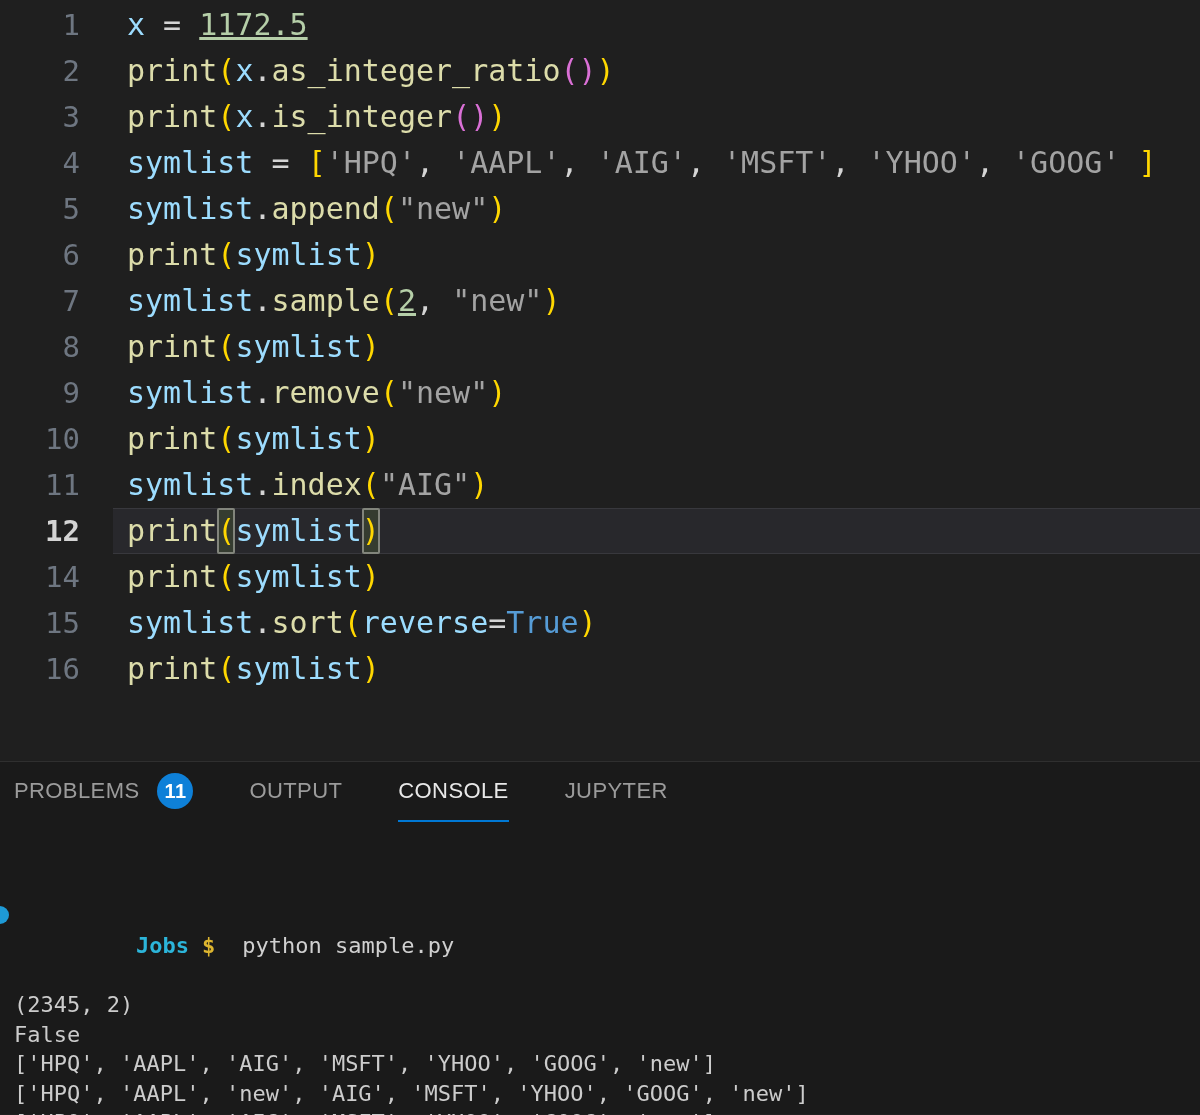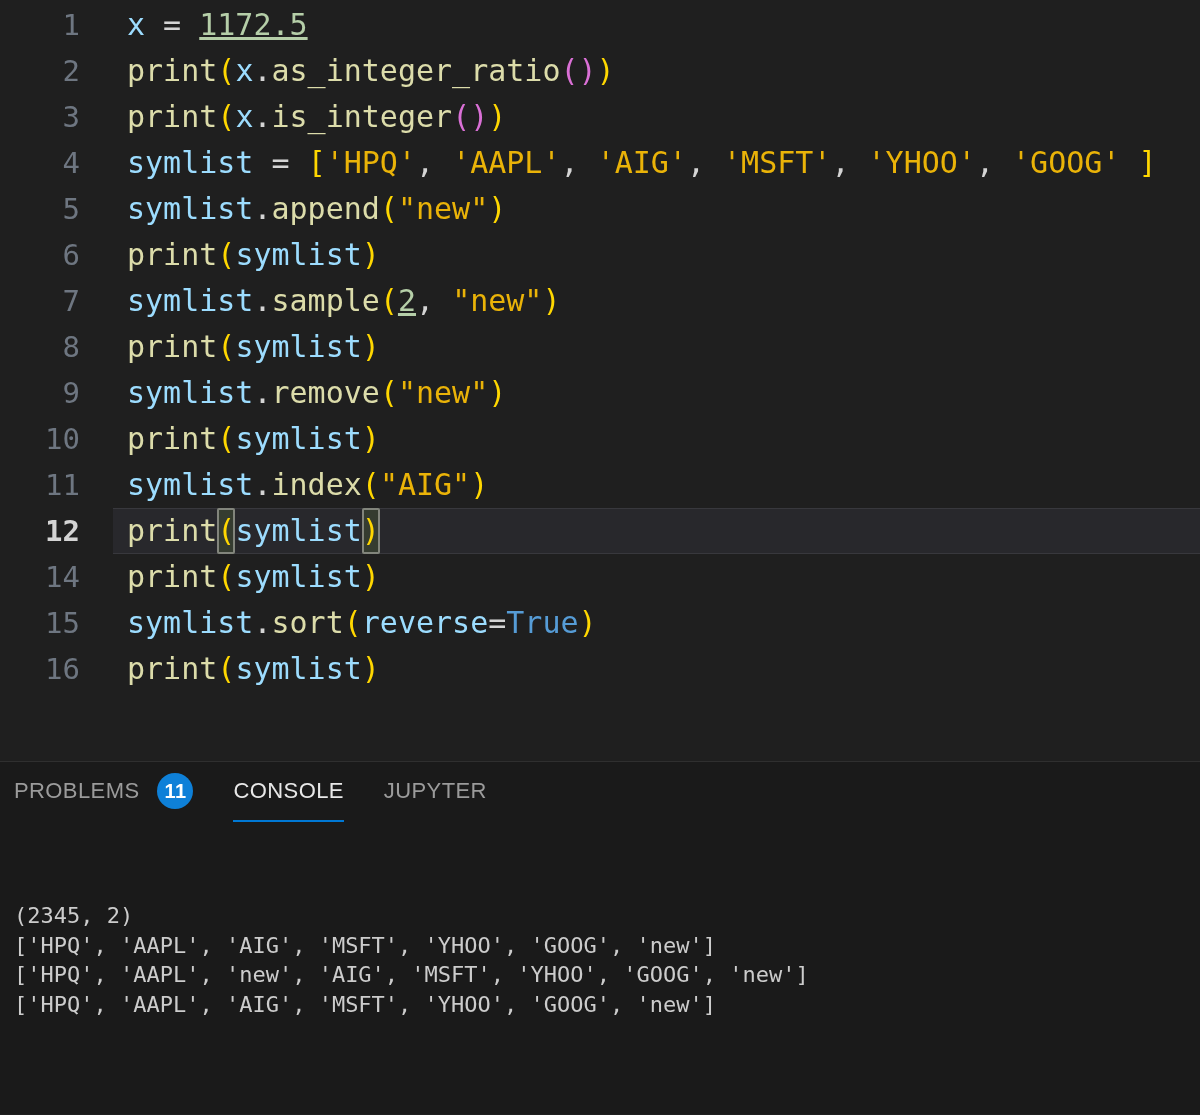--- a/index.html
+++ b/index.html
@@ -12,32 +12,32 @@
   .gutter { width:113px; flex:none; text-align:right; padding-right:33px;
             color:#6e7681; font-size:29px; }
   .line.active .gutter { color:#d4d4d4;font-weight:bold; }
   .code { flex:1; padding-left:14px; color:#d4d4d4; }
   .line.active .code { background:#28282c;
             box-shadow: inset 0 1px 0 #38383d, inset 0 -1px 0 #38383d; }
 
   .tk-v { color:#9cdcfe; }           
   .tk-f { color:#dcdcaa; }           
   .tk-n { color:#b5cea8;text-decoration:underline; }           
-  .tk-s { color:#eab308; }           
+  .tk-s { color:#a3a3a3; }           
   .tk-o { color:#d4d4d4; }           
   .tk-k { color:#569cd6; }           
   .tk-b1 { color:#ffd700; }          
   .tk-b2 { color:#da70d6; }          
   .tk-match { display:inline-block; box-shadow: inset 0 0 0 2px #82857c;
               background:rgba(92,120,60,.25); border-radius:2px; }
 
   
   .panel { height:352px; background:#1a1a1a; }
   .panel-tabs { height:60px; display:flex; align-items:stretch; padding-left:14px;
-                gap:40px; font-family:"Liberation Sans", sans-serif; font-size:22px;
+                gap:56px; font-family:"Liberation Sans", sans-serif; font-size:22px;
                 color:#9b9b9b; letter-spacing:.4px; }
   .ptab { display:flex; align-items:center; border-bottom:2px solid transparent; cursor:pointer; }
   .ptab.active { color:#e8e8e8; border-bottom-color:#0078d4; }
   .badge { margin-left:18px; min-width:36px; height:36px; border-radius:18px;
            background:#0e80d8; color:#ffffff; font-size:20px; font-weight:bold;
            display:flex; align-items:center; justify-content:center; padding:0 6px; }
 
   
   .terminal { padding:20px 0 0 14px; font-family:"DejaVu Sans Mono", monospace;
               font-size:22px; line-height:29.6px; color:#cccccc; white-space:pre; }
@@ -73,27 +73,33 @@
         <div class="line"><div class="gutter">16</div><div class="code"><span class="tk-f">print</span><span class="tk-b1">(</span><span class="tk-v">symlist</span><span class="tk-b1">)</span></div></div>
       </div>
   </div>
 
   <div class="panel">
     <div class="panel-tabs" id="panel-tabs">
         <div class="ptab">
           <span>PROBLEMS</span>
           <span class="badge">11</span>
         </div>
+        <div class="ptab">
+          <span>OUTPUT</span>
+        </div>
         <div class="ptab active">
           <span>CONSOLE</span>
         </div>
         <div class="ptab">
           <span>JUPYTER</span>
         </div>
       </div>
 
     <div class="terminal">
-      <div id="terminal-output"><div class="trow">(2345, 2)</div><div class="trow">['HPQ', 'AAPL', 'AIG', 'MSFT', 'YHOO', 'GOOG', 'new']</div><div class="trow">['HPQ', 'AAPL', 'new', 'AIG', 'MSFT', 'YHOO', 'GOOG', 'new']</div><div class="trow">['HPQ', 'AAPL', 'AIG', 'MSFT', 'YHOO', 'GOOG', 'new']</div></div>
+      <div class="trow prompt-row">
+        <span class="shell-dot"></span><span class="pname">Jobs</span><span class="psym">$</span><span class="pcmd">python sample.py</span>
+      </div>
+      <div id="terminal-output"><div class="trow">(2345, 2)</div><div class="trow">False</div><div class="trow">['HPQ', 'AAPL', 'AIG', 'MSFT', 'YHOO', 'GOOG', 'new']</div><div class="trow">['HPQ', 'AAPL', 'new', 'AIG', 'MSFT', 'YHOO', 'GOOG', 'new']</div><div class="trow">['HPQ', 'AAPL', 'AIG', 'MSFT', 'YHOO', 'GOOG', 'new']</div></div>
       
     </div>
   </div>
 
 </div>
 
 </body></html>

